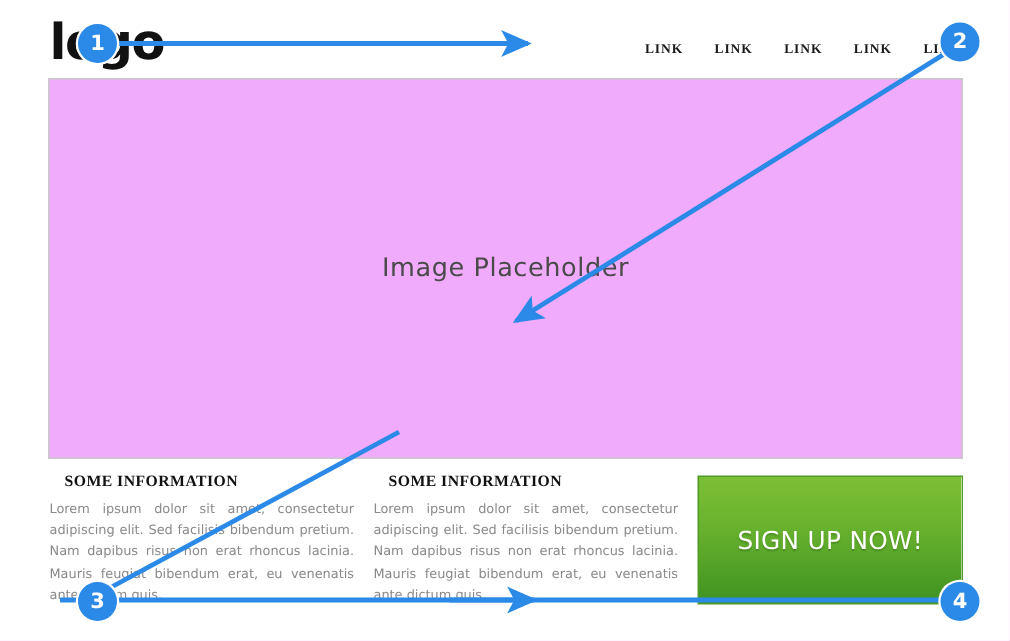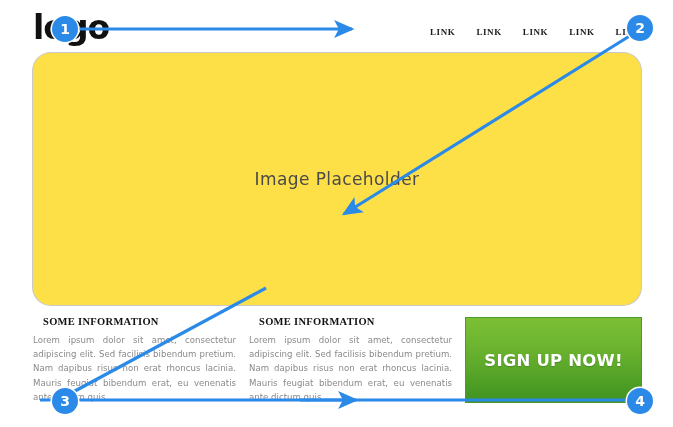--- a/index.html
+++ b/index.html
@@ -63,26 +63,25 @@
     white-space: nowrap;
   }
 
   
   #hero {
     position: absolute;
     left: 33px;
     top: 53px;
     width: 608px;
     height: 252px;
-    background: #fde047;
+    background: #f0abfc;
     box-shadow: 0 0 0 1px #c9c9c9;
     display: flex;
     align-items: center;
     justify-content: center;
-    border-radius: 18px;
   }
   #hero-label {
     color: #4a4a4a;
     font-family: "DejaVu Sans", sans-serif;
     font-size: 17px;
     letter-spacing: 0.4px;
   }
 
   
   .col {
@@ -123,21 +122,21 @@
     background: linear-gradient(180deg, #7cbf35 0%, #6cb42f 35%, #3f9321 100%);
     box-shadow: 0 0 0 1px #4e9a26;
     display: flex;
     align-items: center;
     justify-content: center;
     cursor: pointer;
   }
   #cta-label {
     color: #ffffff;
     font-family: "DejaVu Sans", sans-serif;
-    font-weight: 700;
+    font-weight: 400;
     font-size: 16.5px;
     letter-spacing: 0.2px;
     text-shadow: 0 1px 1px rgba(0,0,0,0.18);
     white-space: nowrap;
   }
 
   
   #annotations {
     position: absolute;
     left: 0; top: 0;

